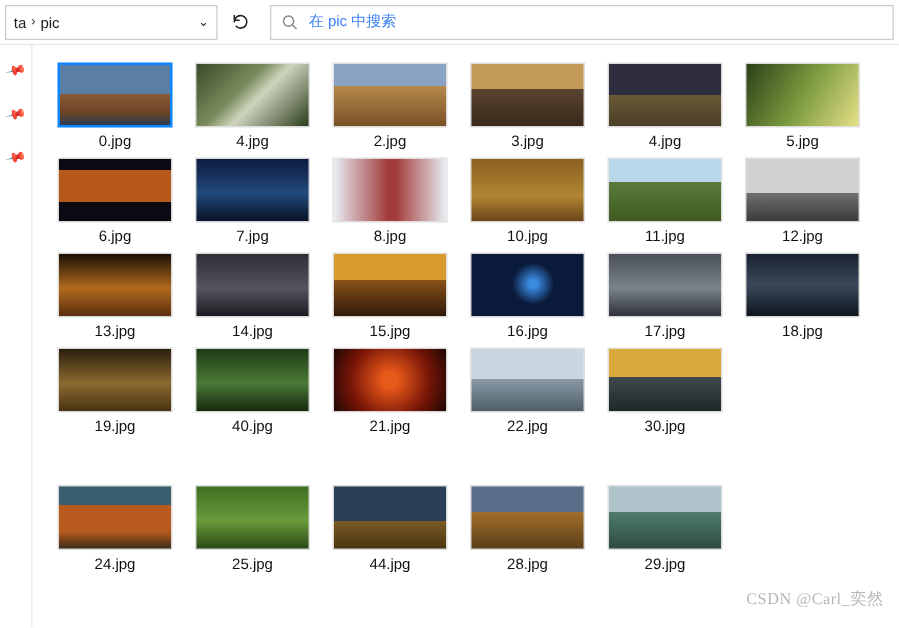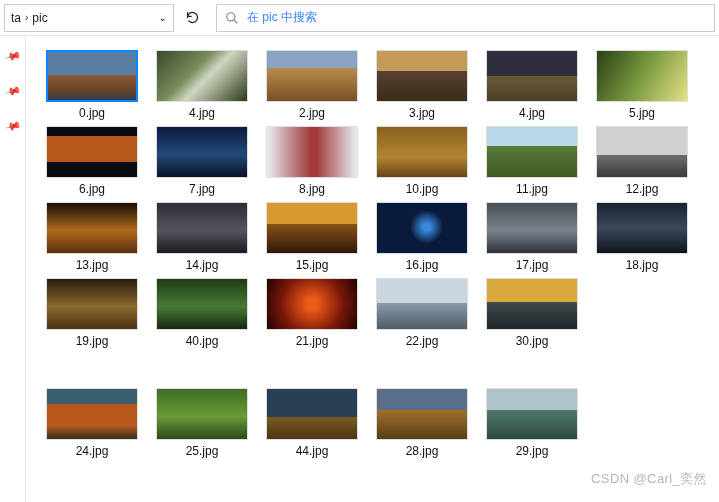--- a/index.html
+++ b/index.html
@@ -15,21 +15,21 @@
 .content-wrap { display: flex; height: calc(100% - 36px); }
 .sidebar { width: 26px; border-right: 1px solid #e5e5e5; background: #fff; display: flex; flex-direction: column; align-items: center; padding-top: 14px; gap: 22px; }
 .pin { color: #555; font-size: 11px; transform: rotate(30deg); }
 .main { flex: 1; overflow: auto; padding: 14px 10px 10px 20px; }
 .grid { display: flex; flex-wrap: wrap; gap: 6px 18px; }
 .cell { width: 92px; display: flex; flex-direction: column; align-items: center; gap: 4px; cursor: pointer; }
 .thumb { width: 92px; height: 52px; border: 1px solid #ddd; }
 .cell.selected .thumb { border: 2px solid #0a84ff; background: #e8f2fe; }
 .fname { color: #111; text-align: left; font-size: 12px; line-height: 14px; }
 .row-gap { width: 100%; height: 28px; }
-.watermark { position: absolute; right: 12px; bottom: 14px; color: rgba(120,120,120,0.55); font-size: 13px; letter-spacing: 0.4px; font-family: Liberation Sans, sans-serif; pointer-events: none; margin-top: 15px; }
+.watermark { position: absolute; right: 12px; bottom: 14px; color: rgba(120,120,120,0.55); font-size: 13px; letter-spacing: 0.4px; font-family: Liberation Serif, serif; pointer-events: none; margin-top: 15px; }
 </style>
 </head>
 <body>
 
 <div class="toolbar">
   <div class="breadcrumb-box">
     <span>ta</span>
     <span class="bc-sep">›</span>
     <span>pic</span>
     <span class="bc-drop">⌄</span>

